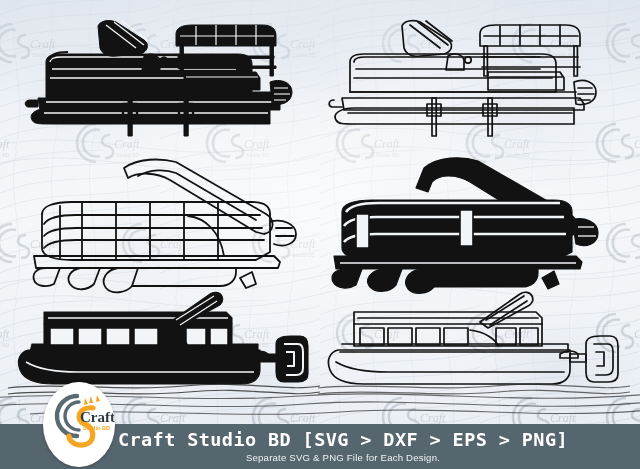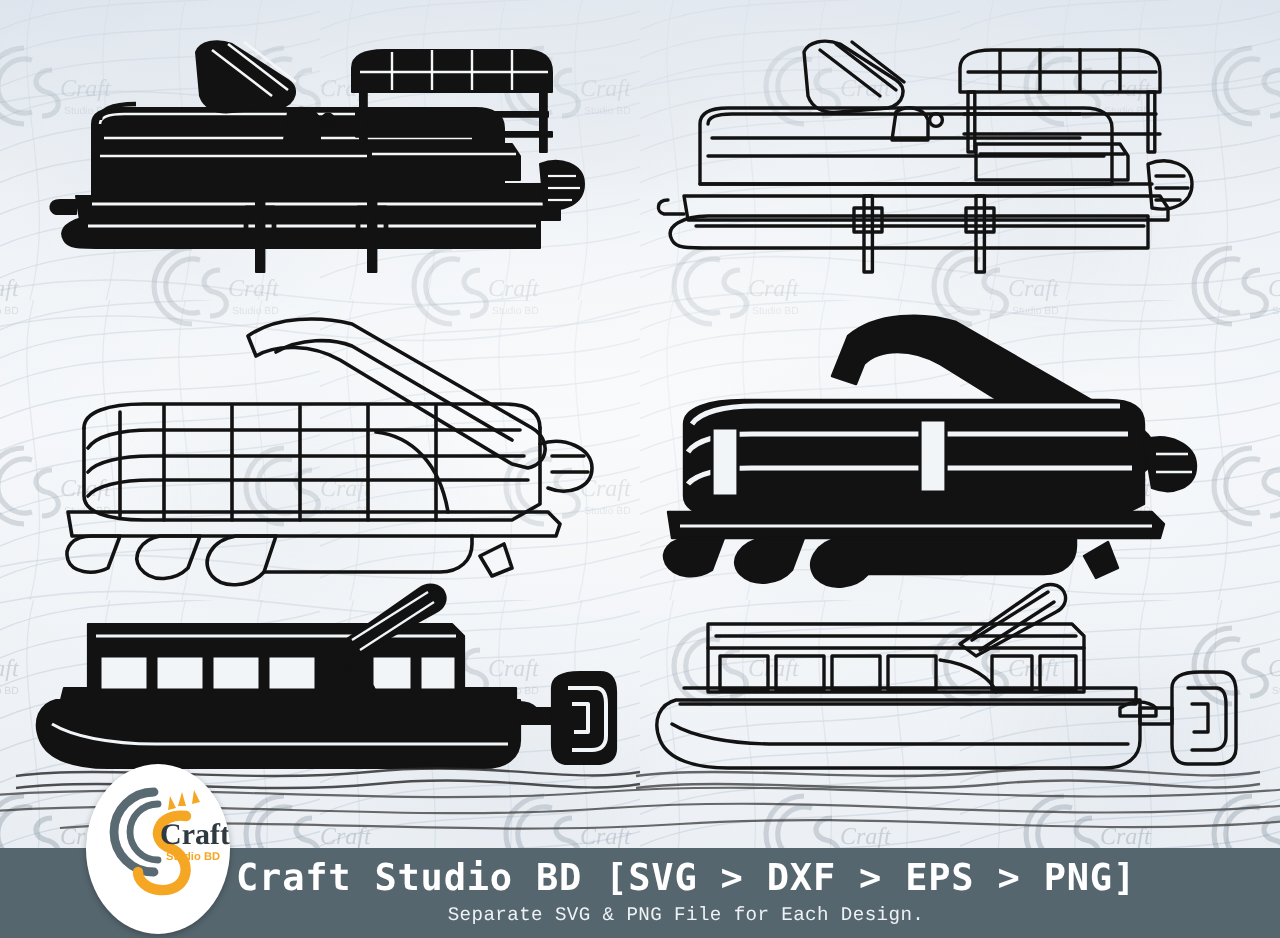--- a/index.html
+++ b/index.html
@@ -33,21 +33,21 @@
     position:absolute;left:0;right:0;top:0;height:45px;
     display:flex;flex-direction:column;align-items:center;justify-content:center;
     padding-left:46px;box-sizing:border-box;
   }
   #title{
     font-family:"DejaVu Sans Mono","Liberation Mono",monospace;
     font-weight:700;font-size:18.5px;letter-spacing:.4px;color:#ffffff;
     line-height:1.05;white-space:nowrap;
   }
   #subtitle{
-    font-family:Liberation Mono, monospace;
+    font-family:Liberation Sans, sans-serif;
     font-weight:400;font-size:9.6px;letter-spacing:.2px;color:#eef2f4;
     line-height:1.1;margin-top:4px;white-space:nowrap;
   }
 
   
   #logo{
     position:absolute;left:43px;bottom:2px;width:72px;height:85px;
     border-radius:50%/50%;
     background:#ffffff;
     box-shadow:0 1px 3px rgba(0,0,0,.28);

